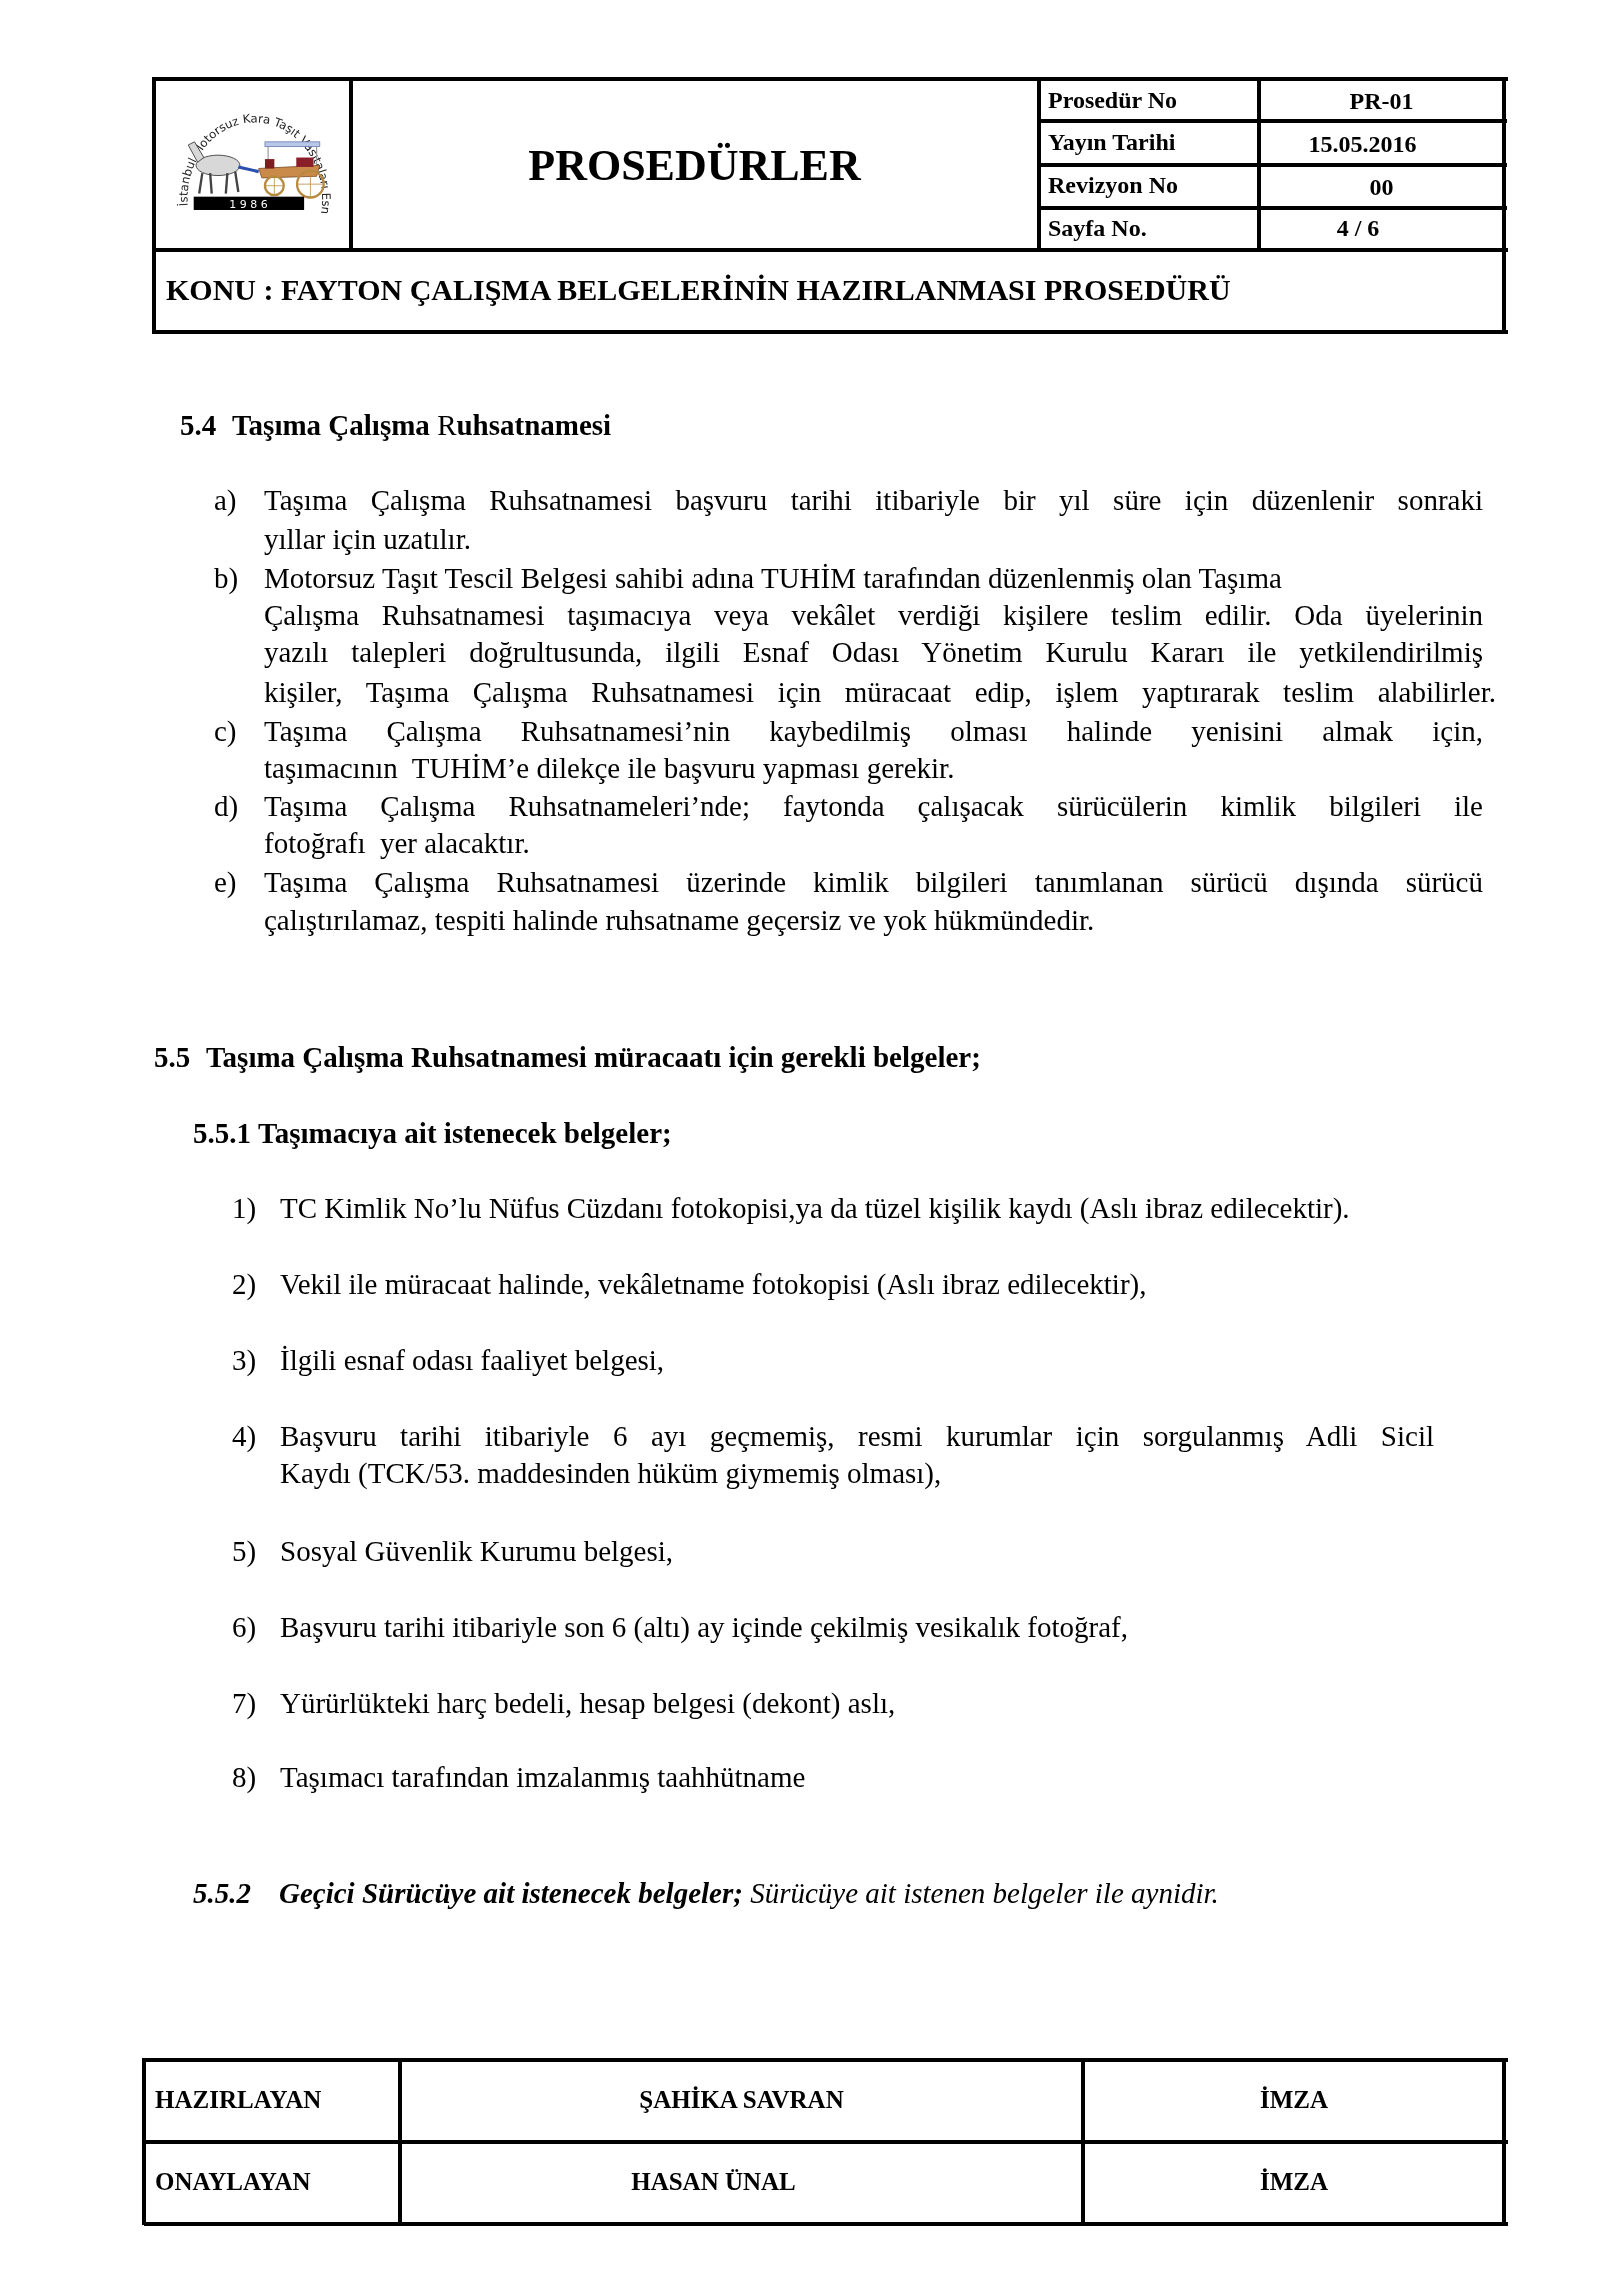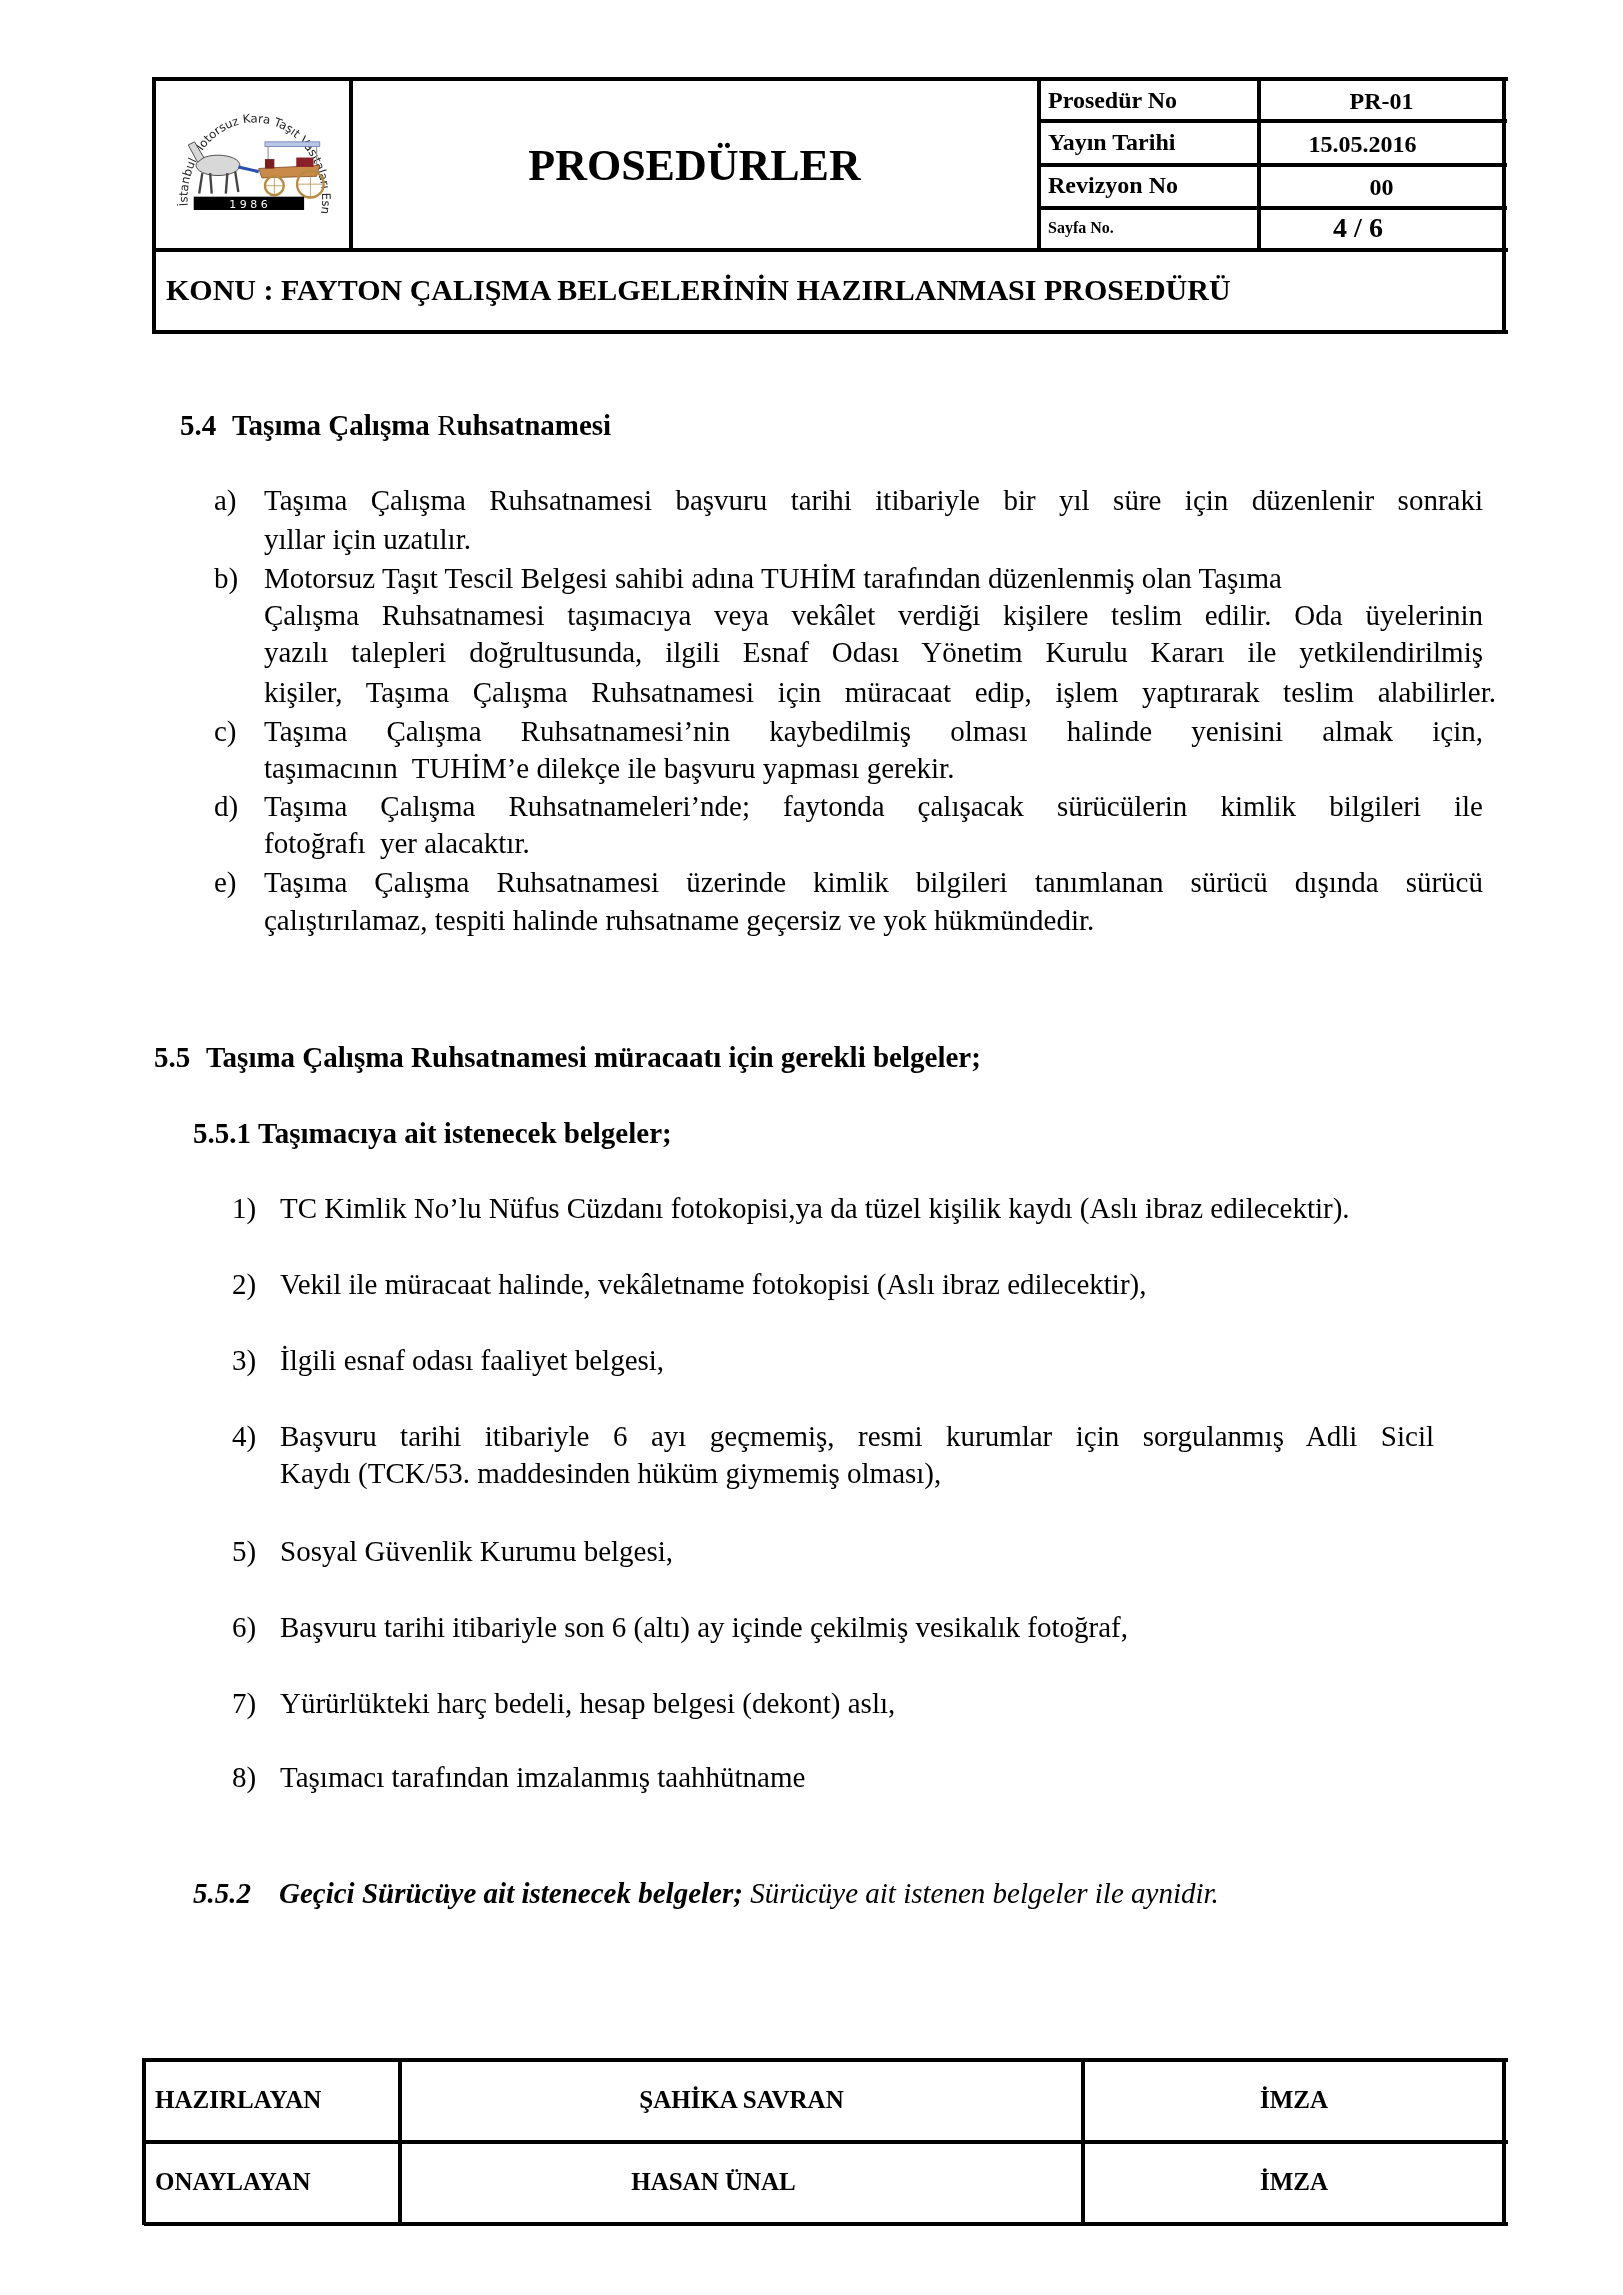--- a/index.html
+++ b/index.html
@@ -78,22 +78,22 @@
 
   <div class="cell-text" style="left:1048px; top:82px; font-size:24px; line-height:36px;">Prosedür No</div>
   <div class="cell-text center" style="left:1261px; width:241px; top:83px; font-size:24px; line-height:36px;">PR-01</div>
 
   <div class="cell-text" style="left:1048px; top:124px; font-size:24px; line-height:36px;">Yayın Tarihi</div>
   <div class="cell-text center" style="left:1261px; width:203px; top:126px; font-size:24px; line-height:36px;">15.05.2016</div>
 
   <div class="cell-text" style="left:1048px; top:167px; font-size:24px; line-height:36px;">Revizyon No</div>
   <div class="cell-text center" style="left:1261px; width:241px; top:169px; font-size:24px; line-height:36px;">00</div>
 
-  <div class="cell-text" style="left:1048px; top:210px; font-size:16px; line-height:36px;">Sayfa No.</div>
-  <div class="cell-text center" style="left:1261px; width:194px; top:210px; font-size:28px; line-height:36px;">4 / 6</div>
+  <div class="cell-text" style="left:1048px; top:210px; font-size:24px; line-height:36px;">Sayfa No.</div>
+  <div class="cell-text center" style="left:1261px; width:194px; top:210px; font-size:24px; line-height:36px;">4 / 6</div>
 
   <div class="cell-text" style="left:166px; top:270px; font-size:30px; line-height:39px;">KONU : FAYTON ÇALIŞMA BELGELERİNİN HAZIRLANMASI PROSEDÜRÜ</div>
 </div>
 
 <div>
   <div class="hd" style="left:180px; top:406px;">
     <span>5.4</span><span style="display:inline-block; width:15.7px;"></span><span>Taşıma Çalışma </span><span class="r-regular">R</span><span>uhsatnamesi</span>
   </div>
 
   <div class="body-line" style="left:214px; top:481px;">a)</div>

